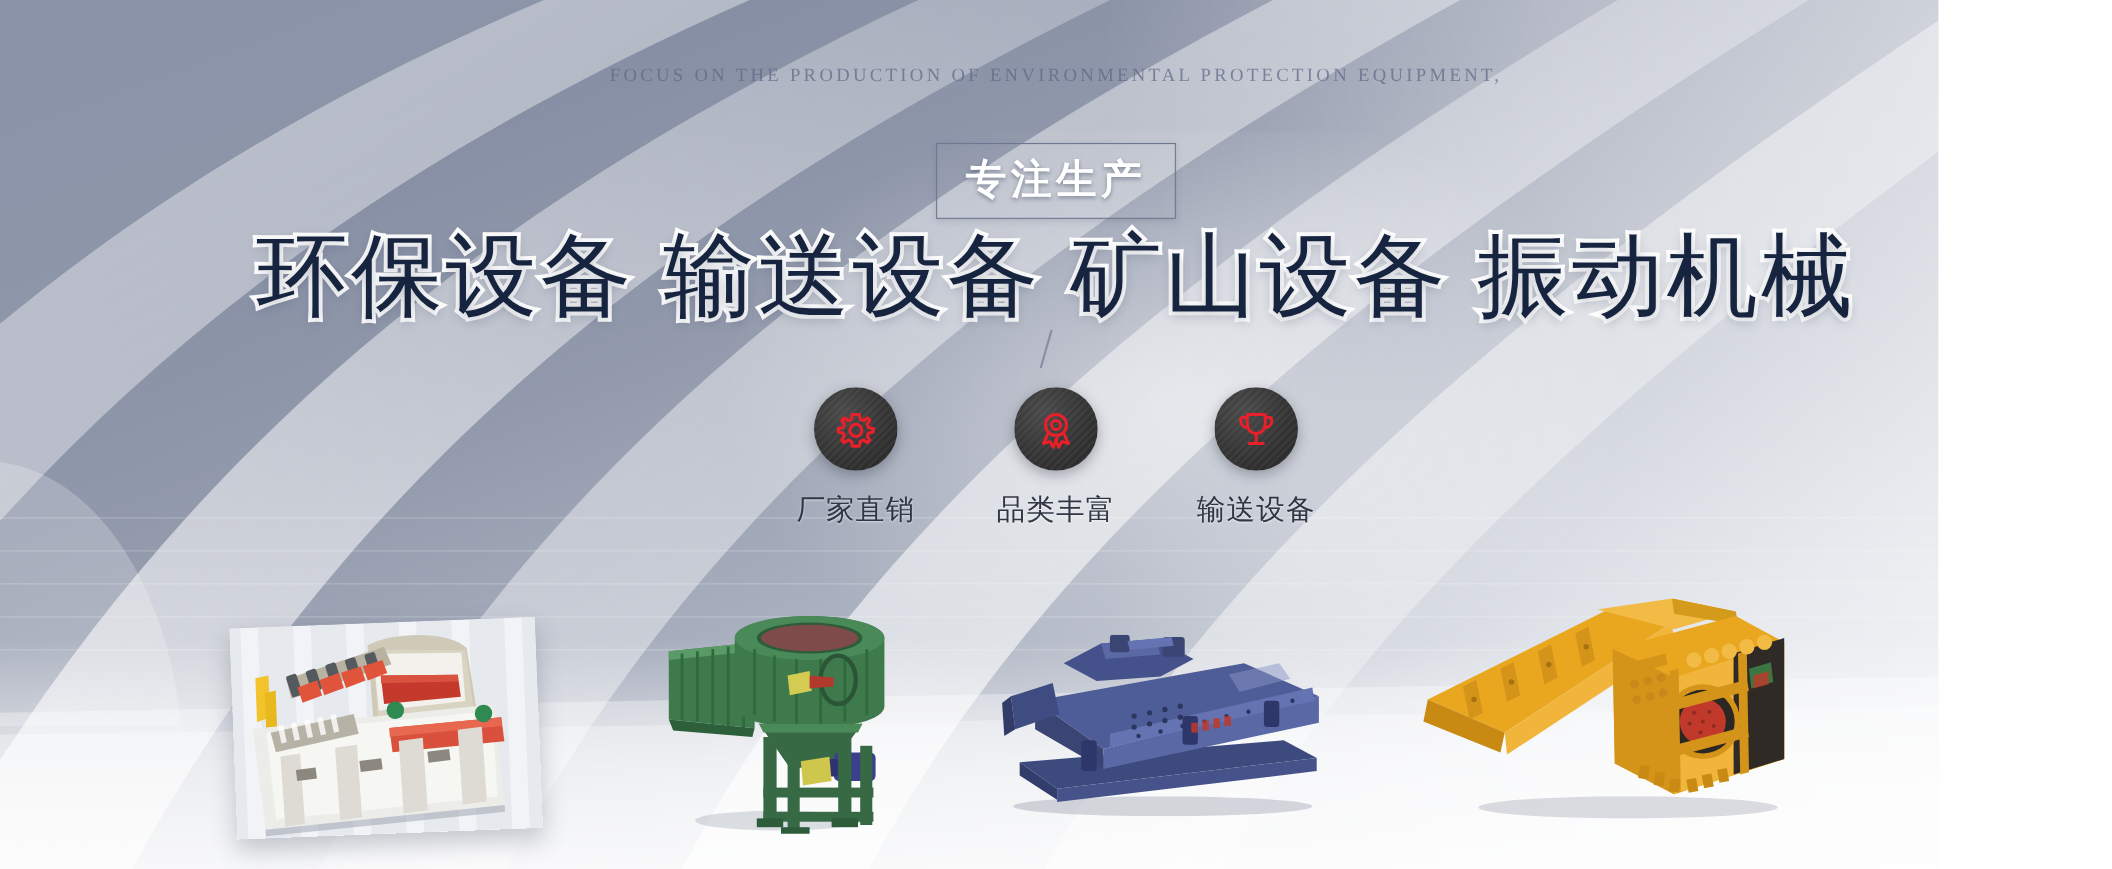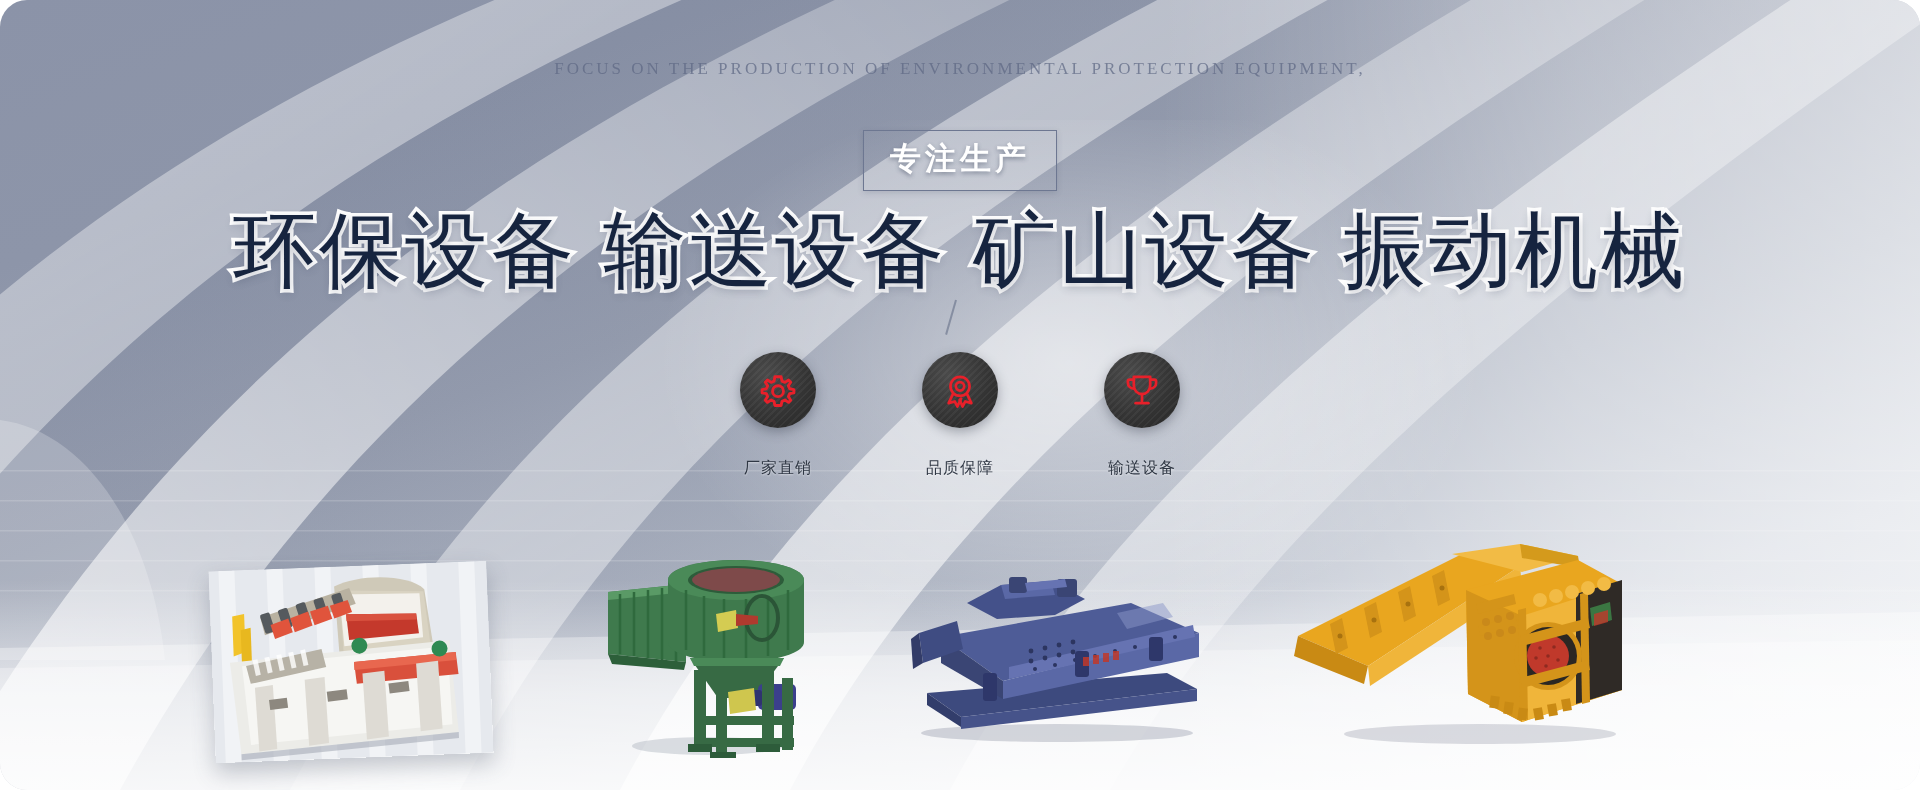--- a/index.html
+++ b/index.html
@@ -1,21 +1,20 @@
 <!DOCTYPE html>
 <html><head>
 <meta charset="utf-8">
 <style>
   html,body{margin:0;padding:0;background:#fff;}
   body{font-family:"Liberation Sans","DejaVu Sans",sans-serif;}
 
   .banner{
-    position:relative;width:1920px;height:790px;overflow:hidden;
+    position:relative;width:1762px;height:790px;overflow:hidden;
     background:linear-gradient(160deg,#8b93a8 0%,#8d95a9 18%,#9aa1b2 38%,#b9bfcb 62%,#d6dae2 80%,#e9ecf1 100%);
-    border-radius:27px;
   }
 
   
   .arches{position:absolute;inset:0;}
   .arches svg{display:block;width:1920px;height:790px;}
 
   
   .rightglow{
     position:absolute;right:0;top:0;width:760px;height:790px;
     background:linear-gradient(90deg,rgba(255,255,255,0) 0%,rgba(255,255,255,.34) 55%,rgba(255,255,255,.52) 100%);
@@ -42,21 +41,21 @@
     color:#5e6884;opacity:.72;white-space:pre-line;
   }
 
   .badge{
     position:absolute;top:130px;left:50%;transform:translateX(-50%);
     border:1.5px solid #6d7791;
     padding:7px 26px 10px;
     box-shadow:0 2px 6px rgba(60,70,95,.18);
   }
   .badge-text{
-    font-size:31px;font-weight:bold;color:#ffffff;letter-spacing:4px;
+    font-size:37px;font-weight:bold;color:#ffffff;letter-spacing:4px;
     text-shadow:0 2px 4px rgba(45,55,80,.45);
     font-family:"Liberation Sans","DejaVu Sans",sans-serif;
   }
 
   .headline{
     position:absolute;top:196px;left:0;width:1920px;text-align:center;
     font-size:83px;font-weight:normal;letter-spacing:3px;
     color:#16243f;
     -webkit-text-stroke:7px #ffffff;
     paint-order:stroke fill;
@@ -80,21 +79,21 @@
   .fcircle{
     width:76px;height:76px;border-radius:50%;
     background:
       repeating-linear-gradient(135deg,rgba(255,255,255,.045) 0 2px,rgba(0,0,0,0) 2px 5px),
       radial-gradient(circle at 35% 30%,#4a4a4a 0%,#343434 55%,#262626 100%);
     display:flex;align-items:center;justify-content:center;
     box-shadow:0 4px 12px rgba(40,45,60,.35);
   }
   .fcircle svg{display:block;}
   .flabel{
-    margin-top:30px;font-size:16px;color:#2f3744;letter-spacing:1px;white-space:nowrap;
+    margin-top:18px;font-size:26px;color:#2f3744;letter-spacing:1px;white-space:nowrap;
     text-shadow:0 1px 2px rgba(255,255,255,.6);
   }
 
   
   .machines{position:absolute;left:0;bottom:0;width:1920px;height:330px;}
   .machine{position:absolute;}
   .machine svg{display:block;}
 
   .m1{left:212px;bottom:32px;transform:rotate(-2.2deg);
       box-shadow:0 10px 22px rgba(70,80,100,.30);}
@@ -187,21 +186,21 @@
 
       <div class="feature">
         <div class="fcircle">
           <svg width="40" height="40" viewBox="0 0 44 44" fill="none" stroke="#e8202a" stroke-width="3" stroke-linejoin="round" stroke-linecap="round">
             <circle cx="22" cy="18" r="10.5"></circle>
             <circle cx="22" cy="18" r="4.6"></circle>
             <path d="M14.3 26.2 L9.5 36.5 L16.2 34.6 L19.2 40.2 L23.2 31.5"></path>
             <path d="M29.7 26.2 L34.5 36.5 L27.8 34.6 L24.8 40.2 L21.6 32.6"></path>
           </svg>
         </div>
-        <div class="flabel">品质保障</div>
+        <div class="flabel">品类丰富</div>
       </div>
 
       <div class="feature">
         <div class="fcircle">
           <svg width="40" height="40" viewBox="0 0 44 44" fill="none" stroke="#e8202a" stroke-width="3" stroke-linejoin="round" stroke-linecap="round">
             <path d="M13 7.5 H31 V17 C31 22.5 27 26.5 22 26.5 C17 26.5 13 22.5 13 17 Z"></path>
             <path d="M13 10.5 H8.5 C7.2 10.5 6.5 11.3 6.5 12.5 V14 C6.5 17.6 9.3 20.3 13 20.6"></path>
             <path d="M31 10.5 H35.5 C36.8 10.5 37.5 11.3 37.5 12.5 V14 C37.5 17.6 34.7 20.3 31 20.6"></path>
             <path d="M22 26.5 V34"></path>
             <path d="M15 36.5 H29"></path>

